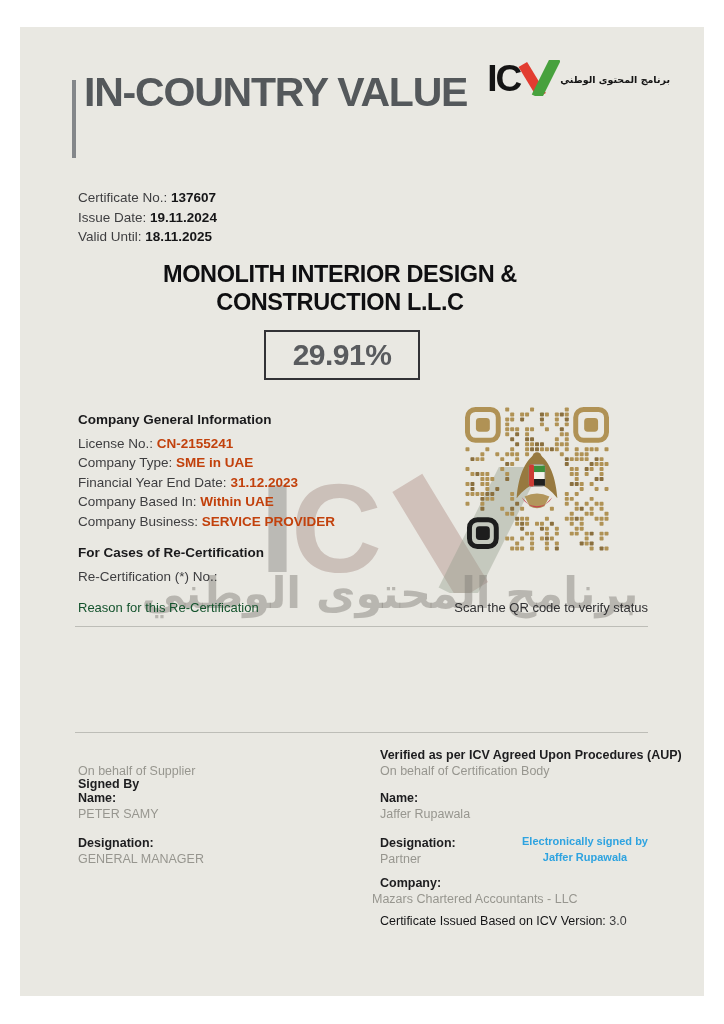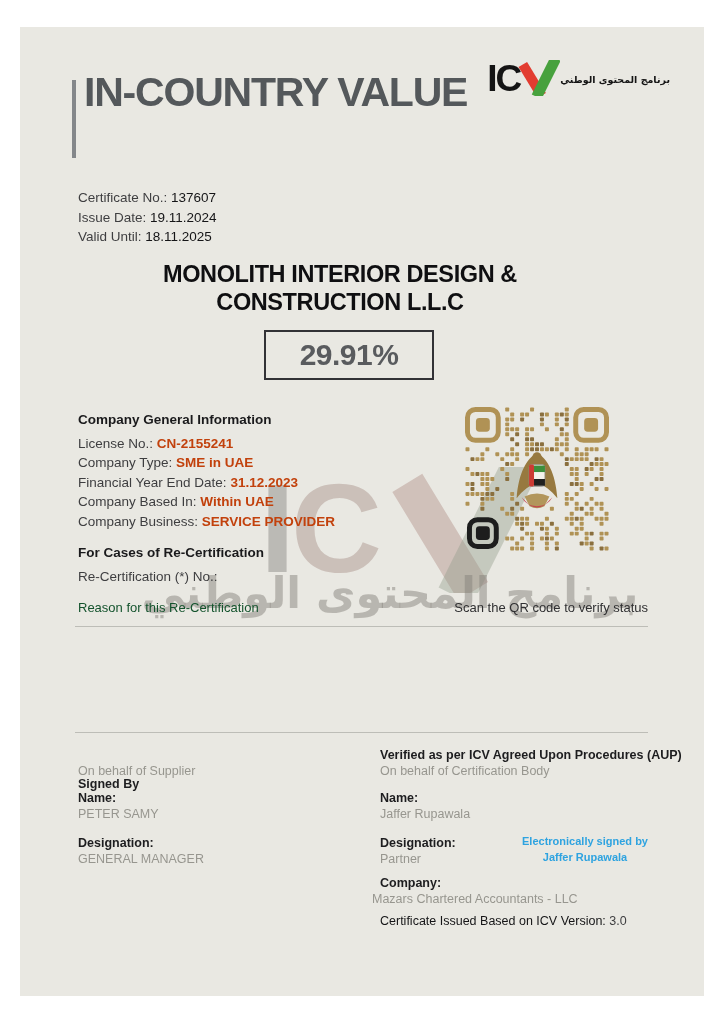--- a/index.html
+++ b/index.html
@@ -14,26 +14,26 @@
                 color:#54585b; letter-spacing:-1.2px; }
   .logo { top:33px; right:34px; display:flex; flex-direction:row; align-items:center; }
   .logo-row { display:flex; align-items:flex-end; }
   .logo-ic { font-size:37px; font-weight:900; letter-spacing:-2px; color:#141414; line-height:34px; }
   .logo-v  { margin-left:-2px; }
   .logo-ar { margin-top:3px; font-size:9.5px; font-weight:700; color:#141414;
              font-family:"DejaVu Sans",sans-serif; direction:rtl; }
 
   
   .meta { left:58px; top:161px; font-size:13.5px; line-height:19.5px; color:#3e3e40; }
-  .meta b { color:#151517; font-weight:400; }
+  .meta b { color:#151517; font-weight:700; }
 
   
   .company-name { left:55px; top:233px; width:530px; text-align:center; font-size:23.5px;
                   line-height:28px; font-weight:800; color:#0f0f11; letter-spacing:-0.4px; }
-  .score-box { left:244px; top:303px; width:170px; height:50px; border:2.5px solid #323236;
+  .score-box { left:244px; top:303px; width:156px; height:50px; border:2.5px solid #323236;
                text-align:center; }
   .score-val { font-size:30px; font-weight:800; line-height:45px; color:#595b5e; letter-spacing:-0.5px; }
 
   
   .info-block { left:58px; top:383px; font-size:13.5px; line-height:19.5px; color:#3e3e40; }
   .info-heading { font-weight:800; color:#1a1a1c; margin-bottom:4px; }
   .info-row b { color:#c2410c; font-weight:800;margin-top:46px; }
   .recert-block { left:58px; top:516px; font-size:13.5px; line-height:19.5px; color:#3e3e40; }
 
   

